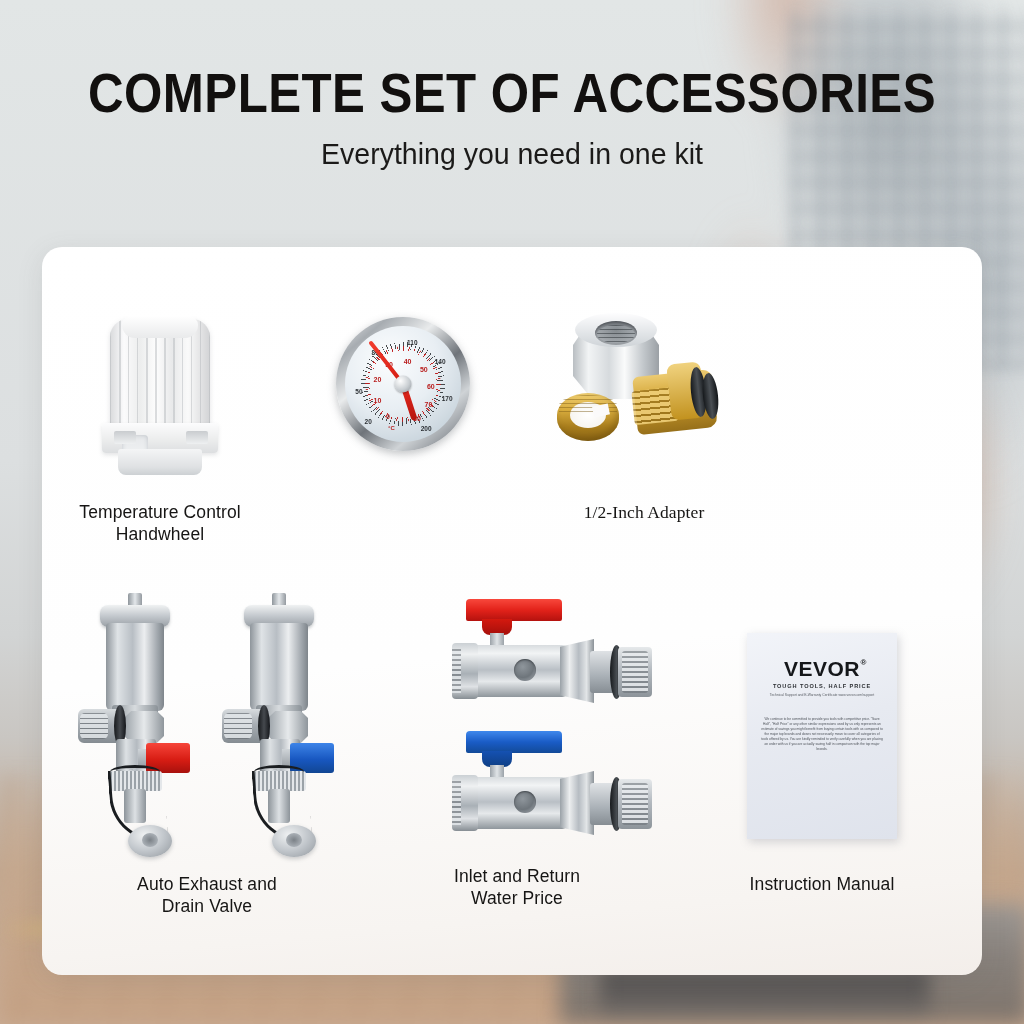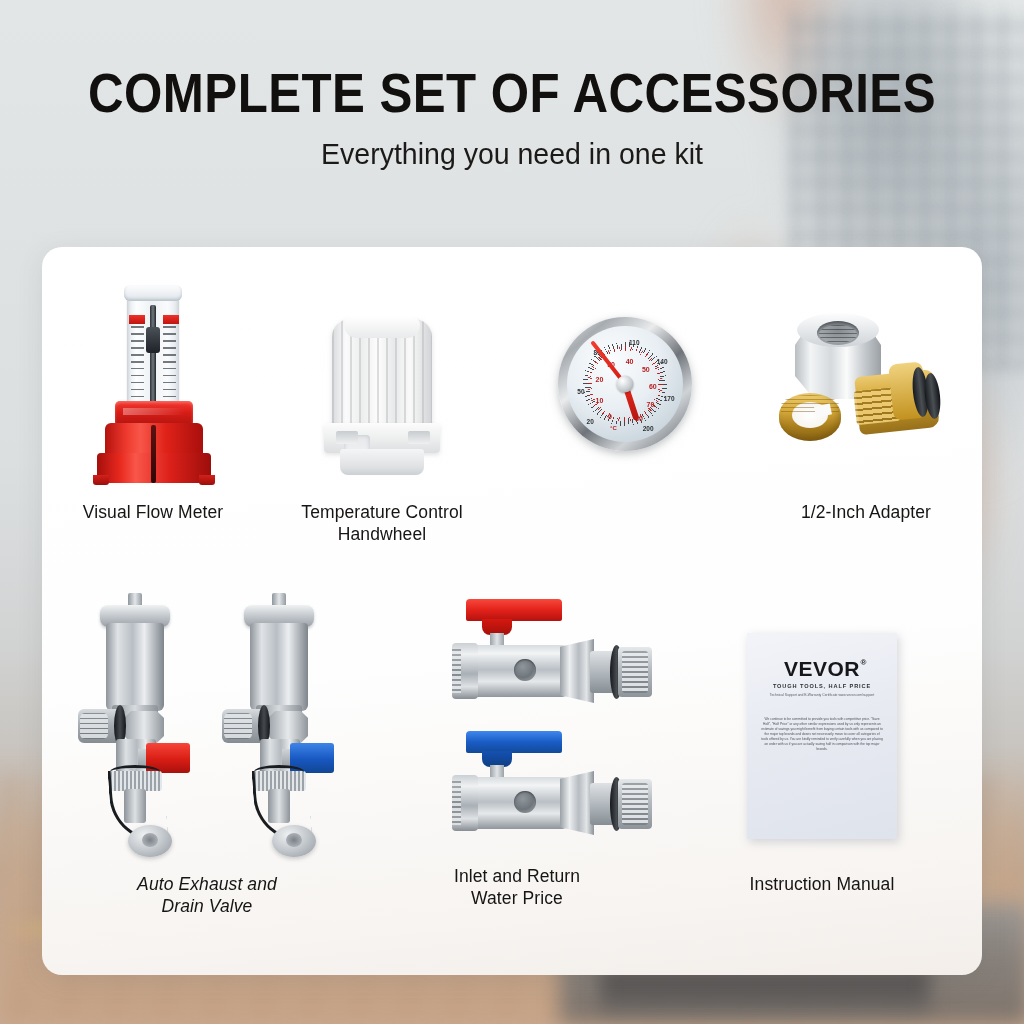--- a/index.html
+++ b/index.html
@@ -539,41 +539,20 @@
 
 <div class="heading-wrap">
   <div class="title">COMPLETE SET OF ACCESSORIES</div>
   <div class="subtitle">Everything you need in one kit</div>
 </div>
 
 <div class="card">
 
   <div class="grid-row row-top">
 
-    <div class="cell" style="width:222px;">
-      <div class="stage" style="height:206px;">
-        <div class="fm">
-          <div class="fm-tube"></div>
-          <div class="fm-cap"></div>
-          <div class="fm-ticks-l"></div>
-          <div class="fm-ticks-r"></div>
-          <div class="fm-redband l"></div>
-          <div class="fm-redband r"></div>
-          <div class="fm-rod"></div>
-          <div class="fm-float"></div>
-          <div class="fm-collar"></div>
-          <div class="fm-body1"></div>
-          <div class="fm-body2"></div>
-          <div class="fm-slot"></div>
-          <div class="fm-foot-l"></div>
-          <div class="fm-foot-r"></div>
-        </div>
-      </div>
-      <div class="caption" style="margin-top:22px;">Visual Flow Meter</div>
-    </div>
 
     <div class="cell" style="width:236px;">
       <div class="stage" style="height:206px;">
         <div class="hw">
           <div class="hw-dome"></div>
           <div class="hw-top-bevel"></div>
           <div class="hw-collar"></div>
           <div class="hw-hole"></div>
           <div class="hw-win-l"></div>
           <div class="hw-win-r"></div>
@@ -631,21 +610,21 @@
           <div class="ad-insert"></div>
           <div class="ad-insert-barb"></div>
           <div class="ad-insert-head"></div>
           <div class="ad-oring1"></div>
           <div class="ad-oring2"></div>
           <div class="ad-ring"></div>
           <div class="ad-ring-lines"></div>
           <div class="ad-ring-split"></div>
         </div>
       </div>
-      <div class="caption" style="margin-top:22px;">1/2-Inch Adapter</div>
+      <div class="caption" style="margin-top:22px;font-family:Liberation Serif, serif;">1/2-Inch Adapter</div>
     </div>
   </div>
 
   <div class="grid-row row-bottom">
 
     <div class="cell" style="width:330px;">
       <div class="stage" style="height:272px; gap:34px;">
 
         <div class="ae">
           <div class="ae-nipple"></div>
@@ -679,21 +658,21 @@
           <div class="ae-lever-stem"></div>
           <div class="ae-lever blue"></div>
           <div class="ae-knurl"></div>
           <div class="ae-spout"></div>
           <div class="ae-cord2"></div>
           <div class="ae-cord"></div>
           <div class="ae-disc"></div>
         </div>
 
       </div>
-      <div class="caption" style="margin-top:12px;font-style:italic;">
+      <div class="caption" style="margin-top:12px;">
         <div>Auto Exhaust and</div>
         <div>Drain Valve</div>
       </div>
     </div>
 
     <div class="cell" style="width:290px;">
       <div class="stage" style="height:272px; flex-direction:column; justify-content:center; gap:12px;">
 
         <div class="bv">
           <div class="bv-handle red"></div>

